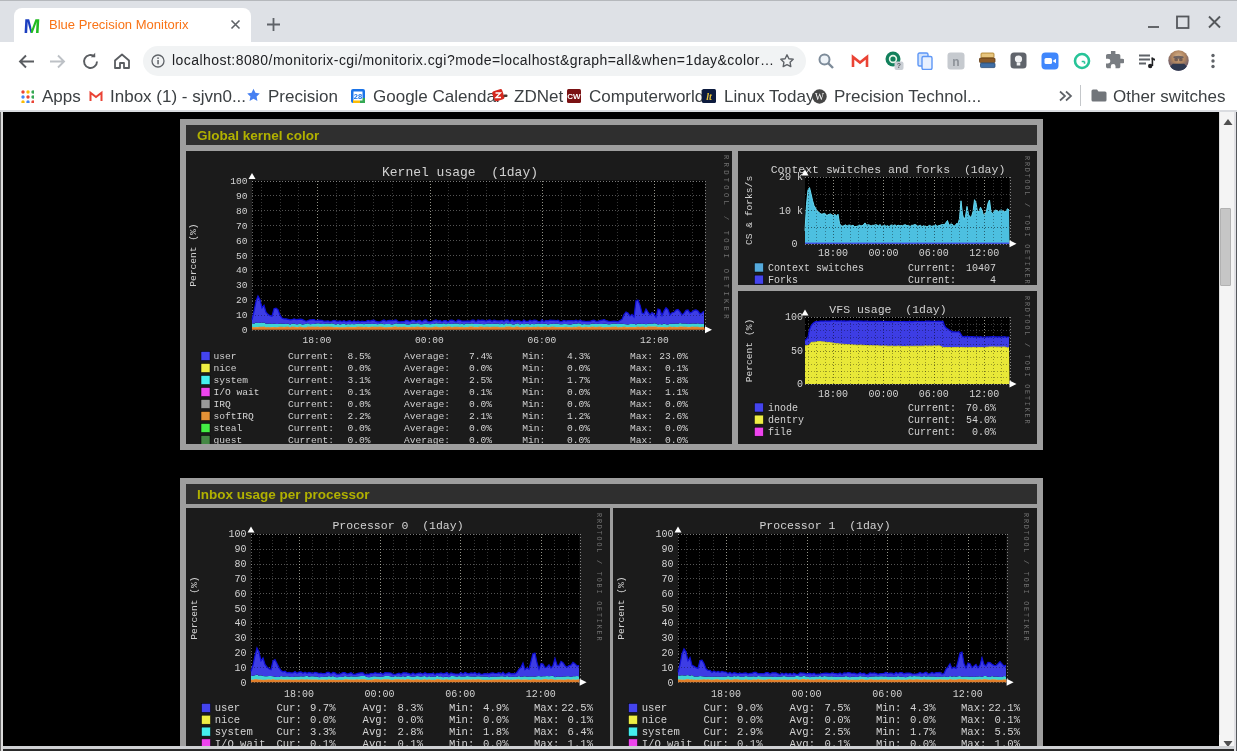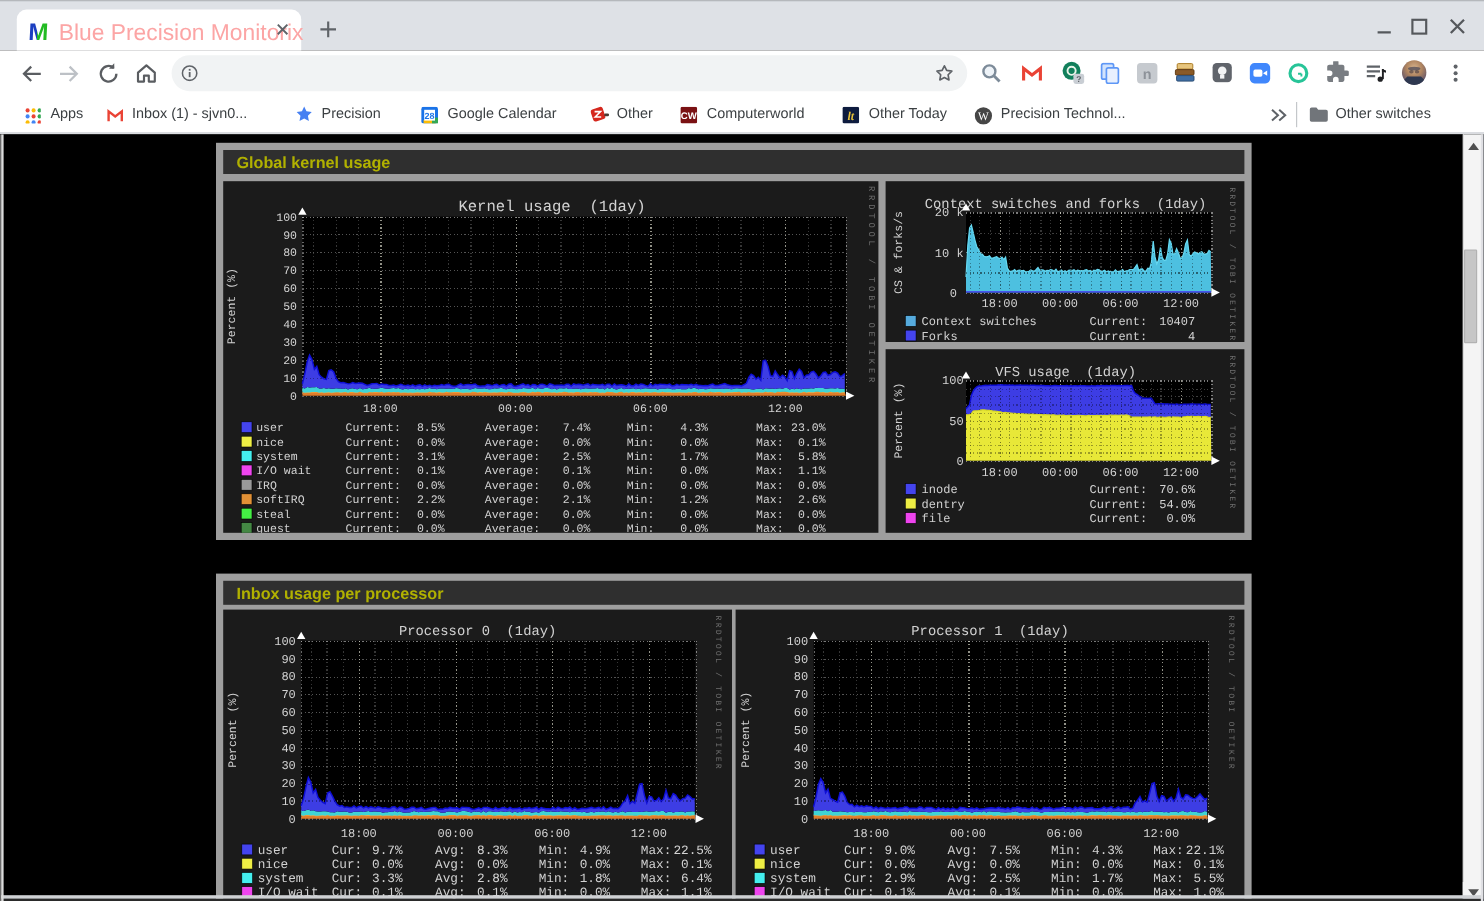--- a/index.html
+++ b/index.html
@@ -1,24 +1,24 @@
 <!DOCTYPE html>
 <html><head><meta charset="utf-8"><title>Blue Precision Monitorix</title><style>
 *{margin:0;padding:0;box-sizing:border-box}
 html,body{width:1237px;height:751px;overflow:hidden;font-family:"Liberation Sans",sans-serif;background:#000}
 .abs{position:absolute}
 #win{position:absolute;left:0;top:0;width:1237px;height:751px;background:#000}
 #titlebar{position:absolute;left:0;top:0;width:1237px;height:42px;background:#dee1e6;border-top:1px solid #c7cace}
 #tab{position:absolute;left:14px;top:8px;width:237px;height:34px;background:#fff;border-radius:8px 8px 0 0}
-#tabtitle{position:absolute;left:49px;top:17px;font-size:19px;color:#fca5a5;white-space:nowrap}
+#tabtitle{position:absolute;left:49px;top:17px;font-size:13px;color:#f97316;white-space:nowrap}
 #toolbar{position:absolute;left:0;top:42px;width:1237px;height:38px;background:#fff}
 #addr{position:absolute;left:143px;top:46px;width:663px;height:30px;background:#f1f3f4;border-radius:15px}
 #url{position:absolute;left:172px;top:52px;font-size:14px;color:#202124;white-space:nowrap;letter-spacing:0.45px}
 #bookbar{position:absolute;left:0;top:80px;width:1237px;height:31px;background:#fff}
-.bktext{position:absolute;top:87px;font-size:12px;color:#3c4043;white-space:nowrap}
+.bktext{position:absolute;top:87px;font-size:17px;color:#3c4043;white-space:nowrap}
 #page{position:absolute;left:0;top:112px;width:1219px;height:635px;background:#000;overflow:hidden}
 .hdrtxt{position:absolute;font-weight:bold;font-size:13.5px;color:#b1b100;font-family:"Liberation Sans",sans-serif}
 #scroll{position:absolute;left:1219px;top:112px;width:18px;height:639px;background:#f4f4f4;border-left:1px solid #dcdcdc}
 #thumb{position:absolute;left:1220px;top:208px;width:11px;height:78px;background:#c6c6c6;border:1px solid #b2b2b2;border-radius:1px}
 #botframe{position:absolute;left:0;top:746px;width:1237px;height:3px;background:#cfd1d4}
 #botframe2{position:absolute;left:0;top:749px;width:1237px;height:2px;background:#2a2a2a}
 </style></head><body>
 <div id="win">
     <div id="titlebar"></div>
     <div id="tab"></div>
@@ -56,20 +56,21 @@
     </svg>
     <svg class="abs" style="left:112px;top:51px" width="20" height="20" viewBox="0 0 20 20">
       <path d="M3 9.5 L10 3.5 L17 9.5 V17 H12 V12 H8 V17 H3 Z" stroke="#5a5d61" stroke-width="1.8" fill="none" stroke-linejoin="round"></path>
     </svg>
     <div id="addr"></div>
     <svg class="abs" style="left:151px;top:54px" width="14" height="14" viewBox="0 0 14 14">
       <circle cx="7" cy="7" r="6" stroke="#5f6368" stroke-width="1.3" fill="none"></circle>
       <rect x="6.3" y="6" width="1.5" height="4.3" fill="#5f6368"></rect>
       <rect x="6.3" y="3.4" width="1.5" height="1.5" fill="#5f6368"></rect>
     </svg>
+    <div id="url">localhost<span style="color:#202124">:8080/monitorix-cgi/monitorix.cgi?mode=localhost&amp;graph=all&amp;when=1day&amp;color…</span></div>
     <svg class="abs" style="left:779px;top:53px" width="16" height="16" viewBox="0 0 16 16">
       <path d="M8 1.8 l1.9 3.9 4.3 .6 -3.1 3 .7 4.3 -3.8-2 -3.8 2 .7-4.3 -3.1-3 4.3-.6 z" stroke="#5f6368" stroke-width="1.4" fill="none" stroke-linejoin="round"></path>
     </svg>
     <svg class="abs" style="left:817px;top:52px" width="18" height="18" viewBox="0 0 18 18">
       <circle cx="7.5" cy="7.5" r="5" stroke="#7d8b99" stroke-width="2" fill="#eef3f8"></circle>
       <path d="M11 11 L16 16" stroke="#7d8b99" stroke-width="2.4"></path>
     </svg>
     <svg class="abs" style="left:851px;top:52px" width="18" height="18" viewBox="0 0 18 18">
       <rect x="0" y="1" width="18" height="16" rx="2" fill="#fff"></rect>
       <path d="M2 15 V4.5 L9 10 L16 4.5 V15 Z" fill="none"></path>
@@ -166,49 +167,49 @@
       <rect x="9" y="9" width="5" height="5" fill="#34a853"></rect>
       <rect x="2.5" y="2.5" width="9" height="9" fill="#fff"></rect>
       <text x="7" y="10" font-size="7.5px" font-family="Liberation Sans" fill="#1a73e8" text-anchor="middle" font-weight="bold">28</text>
     </svg>
     <div class="bktext" style="left:373px">Google Calendar</div>
     <svg class="abs" style="left:492px;top:88px" width="16" height="15" viewBox="0 0 16 15">
       <rect x="1" y="2" width="10.5" height="10.5" rx="2" fill="#d5281e" transform="rotate(-18 6 7)"></rect>
       <path d="M3.5 5 h5 l-4.5 4.5 h5" stroke="#fff" stroke-width="1.3" fill="none"></path>
       <rect x="11.5" y="6.5" width="4" height="2.4" rx="1" fill="#4a3a32"></rect>
     </svg>
-    <div class="bktext" style="left:514px">Other</div>
+    <div class="bktext" style="left:514px">ZDNet</div>
     <svg class="abs" style="left:567px;top:89px" width="14" height="14" viewBox="0 0 14 14">
       <rect width="14" height="14" rx="1.5" fill="#7a1113"></rect>
       <text x="7" y="10.3" font-size="8px" font-weight="bold" font-family="Liberation Sans" fill="#fff" text-anchor="middle">CW</text>
     </svg>
     <div class="bktext" style="left:589px">Computerworld</div>
     <svg class="abs" style="left:702px;top:89px" width="14" height="14" viewBox="0 0 14 14">
       <rect width="14" height="14" rx="1.5" fill="#0d1b3e"></rect>
       <text x="7" y="11" font-size="10px" font-weight="bold" font-family="Liberation Serif" font-style="italic" fill="#e8c33a" text-anchor="middle">lt</text>
     </svg>
-    <div class="bktext" style="left:724px">Other Today</div>
+    <div class="bktext" style="left:724px">Linux Today</div>
     <svg class="abs" style="left:812px;top:89px" width="15" height="15" viewBox="0 0 15 15">
       <circle cx="7.5" cy="7.5" r="7.2" fill="#464646"></circle>
       <text x="7.5" y="11" font-size="9.5px" font-family="Liberation Serif" fill="#fff" text-anchor="middle">W</text>
     </svg>
     <div class="bktext" style="left:834px">Precision Technol...</div>
     <svg class="abs" style="left:1058px;top:89px" width="16" height="14" viewBox="0 0 16 14">
       <path d="M2 2.5 L7 7 L2 11.5 M8 2.5 L13 7 L8 11.5" stroke="#5f6368" stroke-width="1.7" fill="none"></path>
     </svg>
     <div class="abs" style="left:1080px;top:85px;width:1px;height:21px;background:#c4c7ca"></div>
     <svg class="abs" style="left:1091px;top:89px" width="16" height="13" viewBox="0 0 16 13">
       <path d="M0.5 2 a1.5 1.5 0 0 1 1.5-1.5 h4 l1.5 2 h6.5 a1.5 1.5 0 0 1 1.5 1.5 v7 a1.5 1.5 0 0 1 -1.5 1.5 h-12 a1.5 1.5 0 0 1 -1.5 -1.5 z" fill="#71757a"></path>
     </svg>
     <div class="bktext" style="left:1113px">Other switches</div>
     <div class="abs" style="left:0px;top:110px;width:1237px;height:2px;background:#dadce0"></div>
     <div id="page"></div>
     <div class="abs" style="left:180px;top:119px;width:863px;height:331px;background:#9e9e9e"></div>
     <div class="abs" style="left:186px;top:125px;width:851px;height:20px;background:#2f2f2f"></div>
-    <div class="hdrtxt" style="left:197px;top:128px;position:absolute">Global kernel usage</div>
+    <div class="hdrtxt" style="left:197px;top:128px;position:absolute">Global kernel color</div>
     <svg width="546" height="293" viewBox="0 0 546 293" style="position:absolute;left:186px;top:151px;background:#1b1b1b">
       <rect x="66" y="29.5" width="453" height="149.2" fill="#000"></rect>
       <text x="274" y="24.5" font-family="Liberation Mono, monospace" font-size="13px" fill="#d2d2d2" text-anchor="middle">Kernel usage&nbsp; (1day)</text>
       <line x1="66" y1="30.5" x2="519" y2="30.5" stroke="#c8c8c8" stroke-opacity="0.6" stroke-width="1" stroke-dasharray="1 2" shape-rendering="crispEdges"></line>
       <line x1="66" y1="44.5" x2="519" y2="44.5" stroke="#c8c8c8" stroke-opacity="0.42" stroke-width="1" stroke-dasharray="1 2" shape-rendering="crispEdges"></line>
       <line x1="66" y1="59.5" x2="519" y2="59.5" stroke="#c8c8c8" stroke-opacity="0.42" stroke-width="1" stroke-dasharray="1 2" shape-rendering="crispEdges"></line>
       <line x1="66" y1="74.5" x2="519" y2="74.5" stroke="#c8c8c8" stroke-opacity="0.42" stroke-width="1" stroke-dasharray="1 2" shape-rendering="crispEdges"></line>
       <line x1="66" y1="89.5" x2="519" y2="89.5" stroke="#c8c8c8" stroke-opacity="0.42" stroke-width="1" stroke-dasharray="1 2" shape-rendering="crispEdges"></line>
       <line x1="66" y1="104.5" x2="519" y2="104.5" stroke="#c8c8c8" stroke-opacity="0.42" stroke-width="1" stroke-dasharray="1 2" shape-rendering="crispEdges"></line>
       <line x1="66" y1="119.5" x2="519" y2="119.5" stroke="#c8c8c8" stroke-opacity="0.42" stroke-width="1" stroke-dasharray="1 2" shape-rendering="crispEdges"></line>

